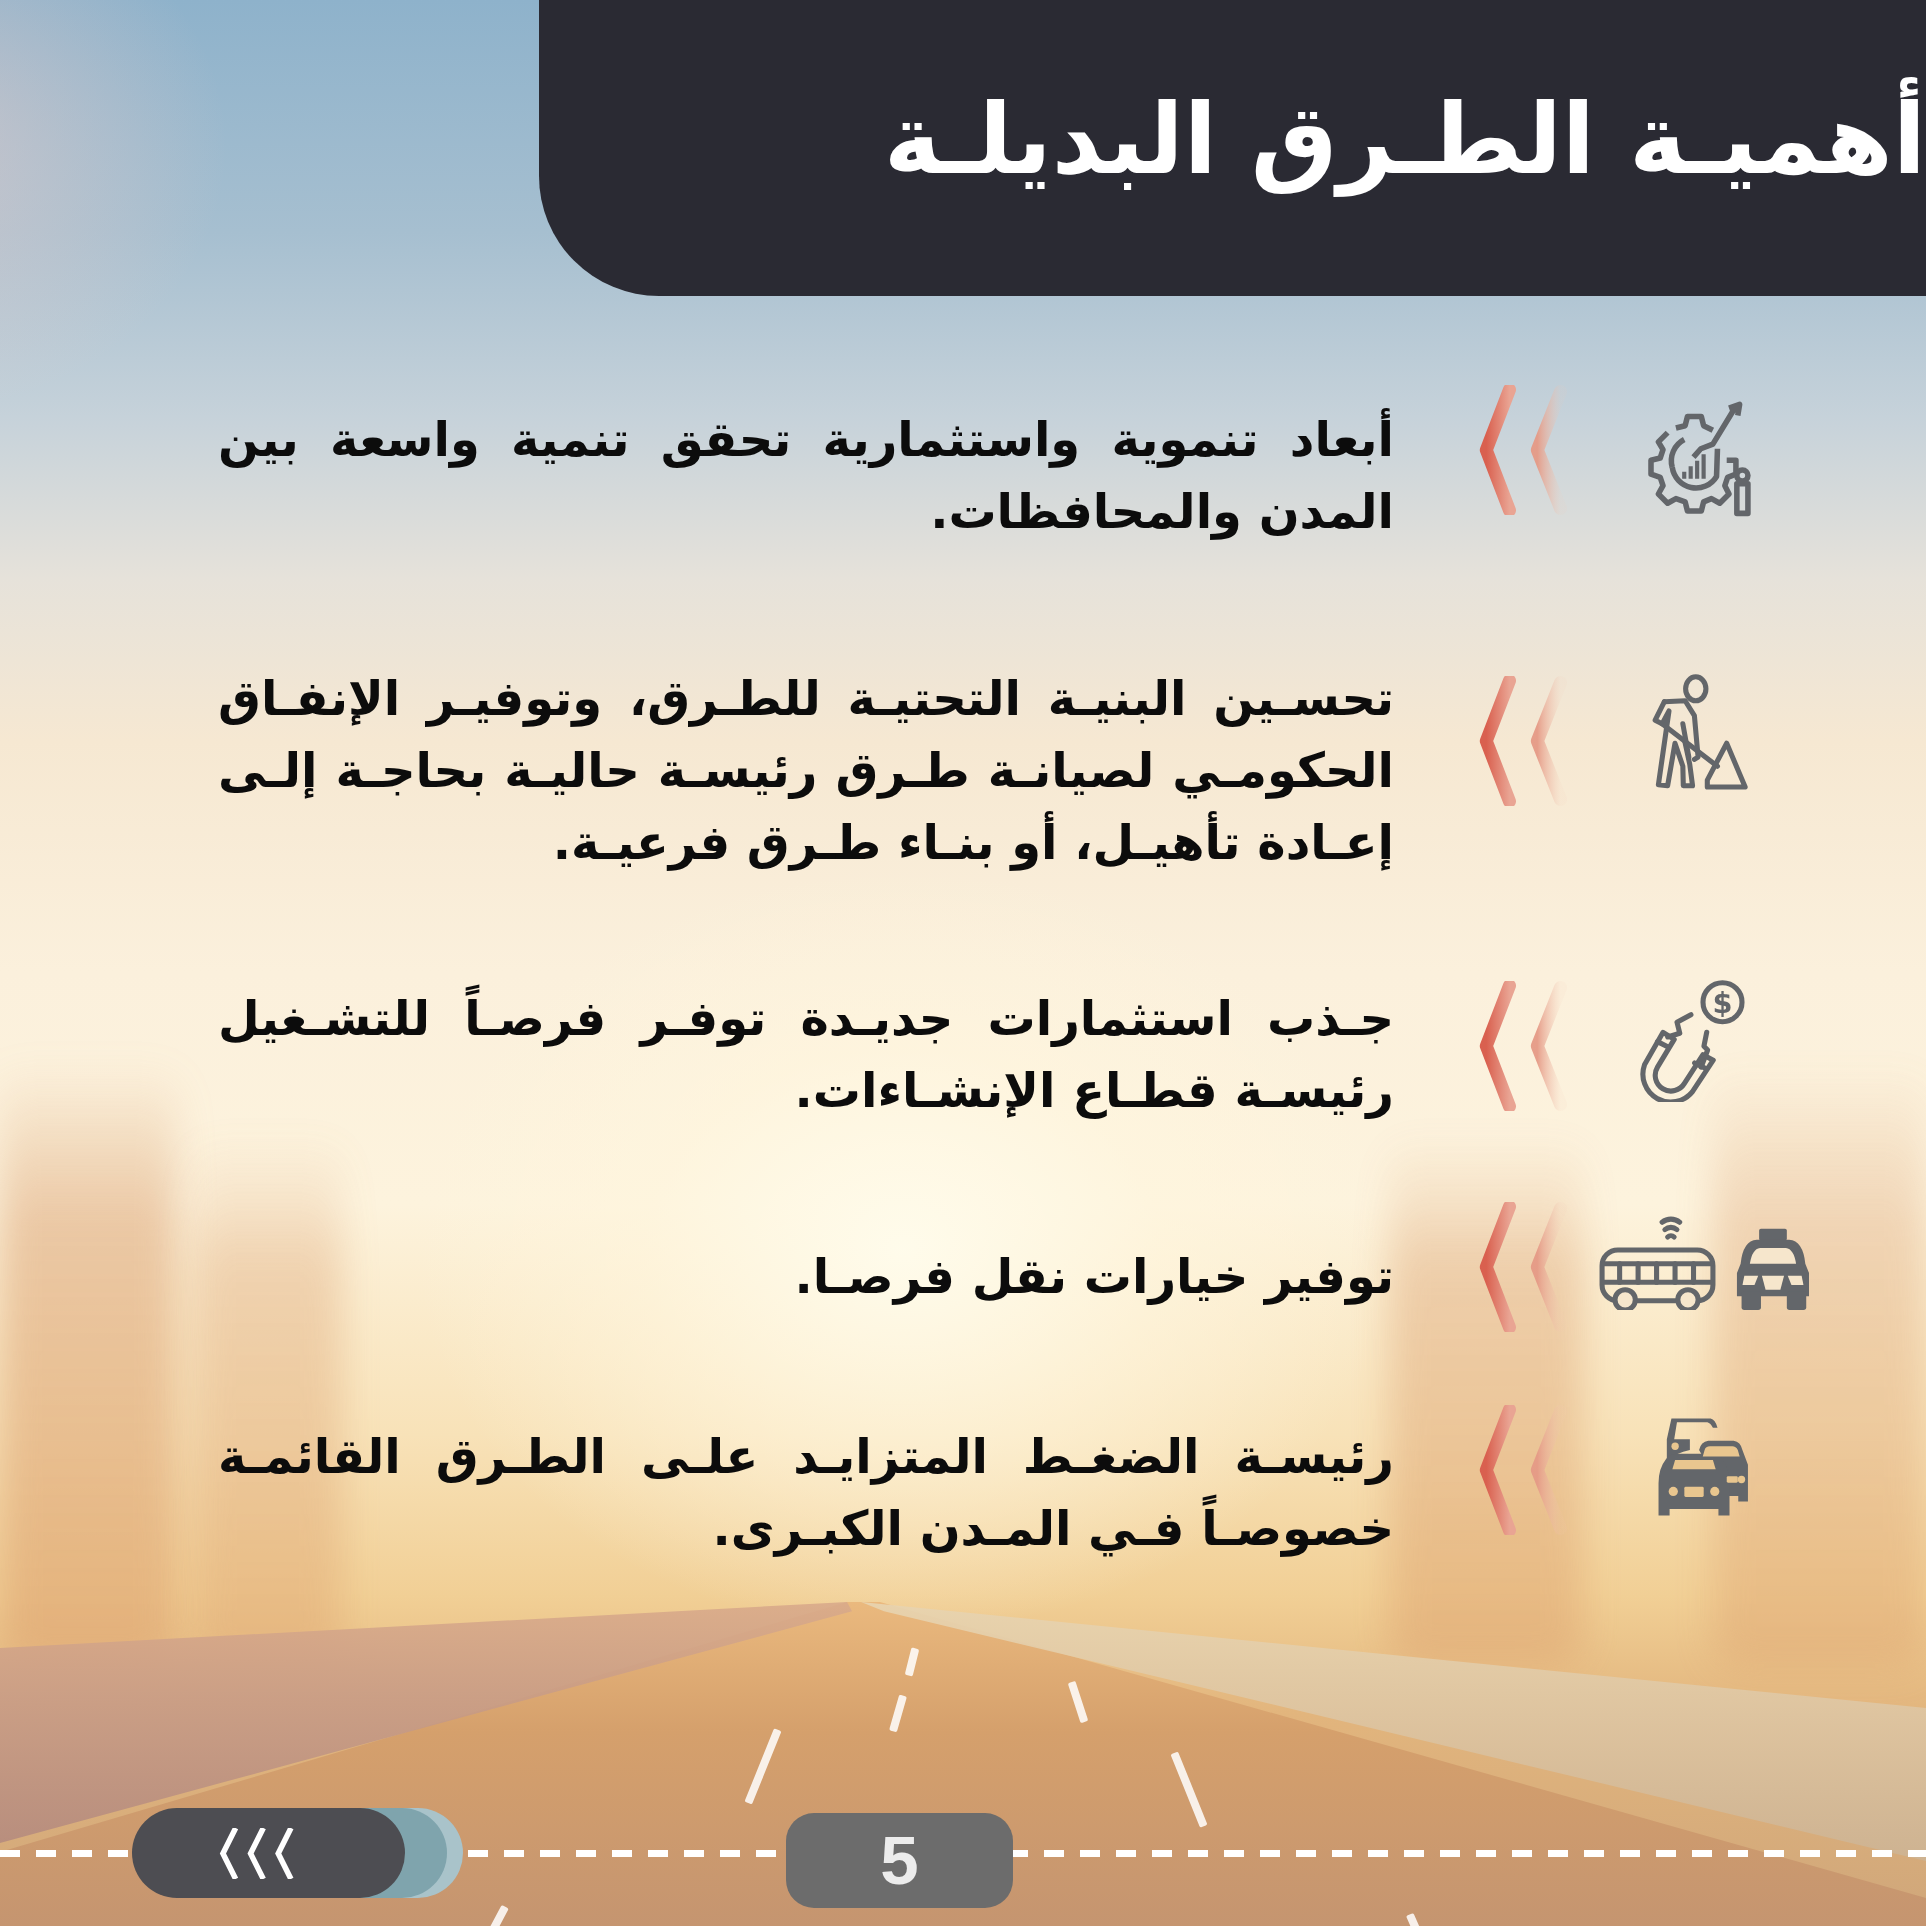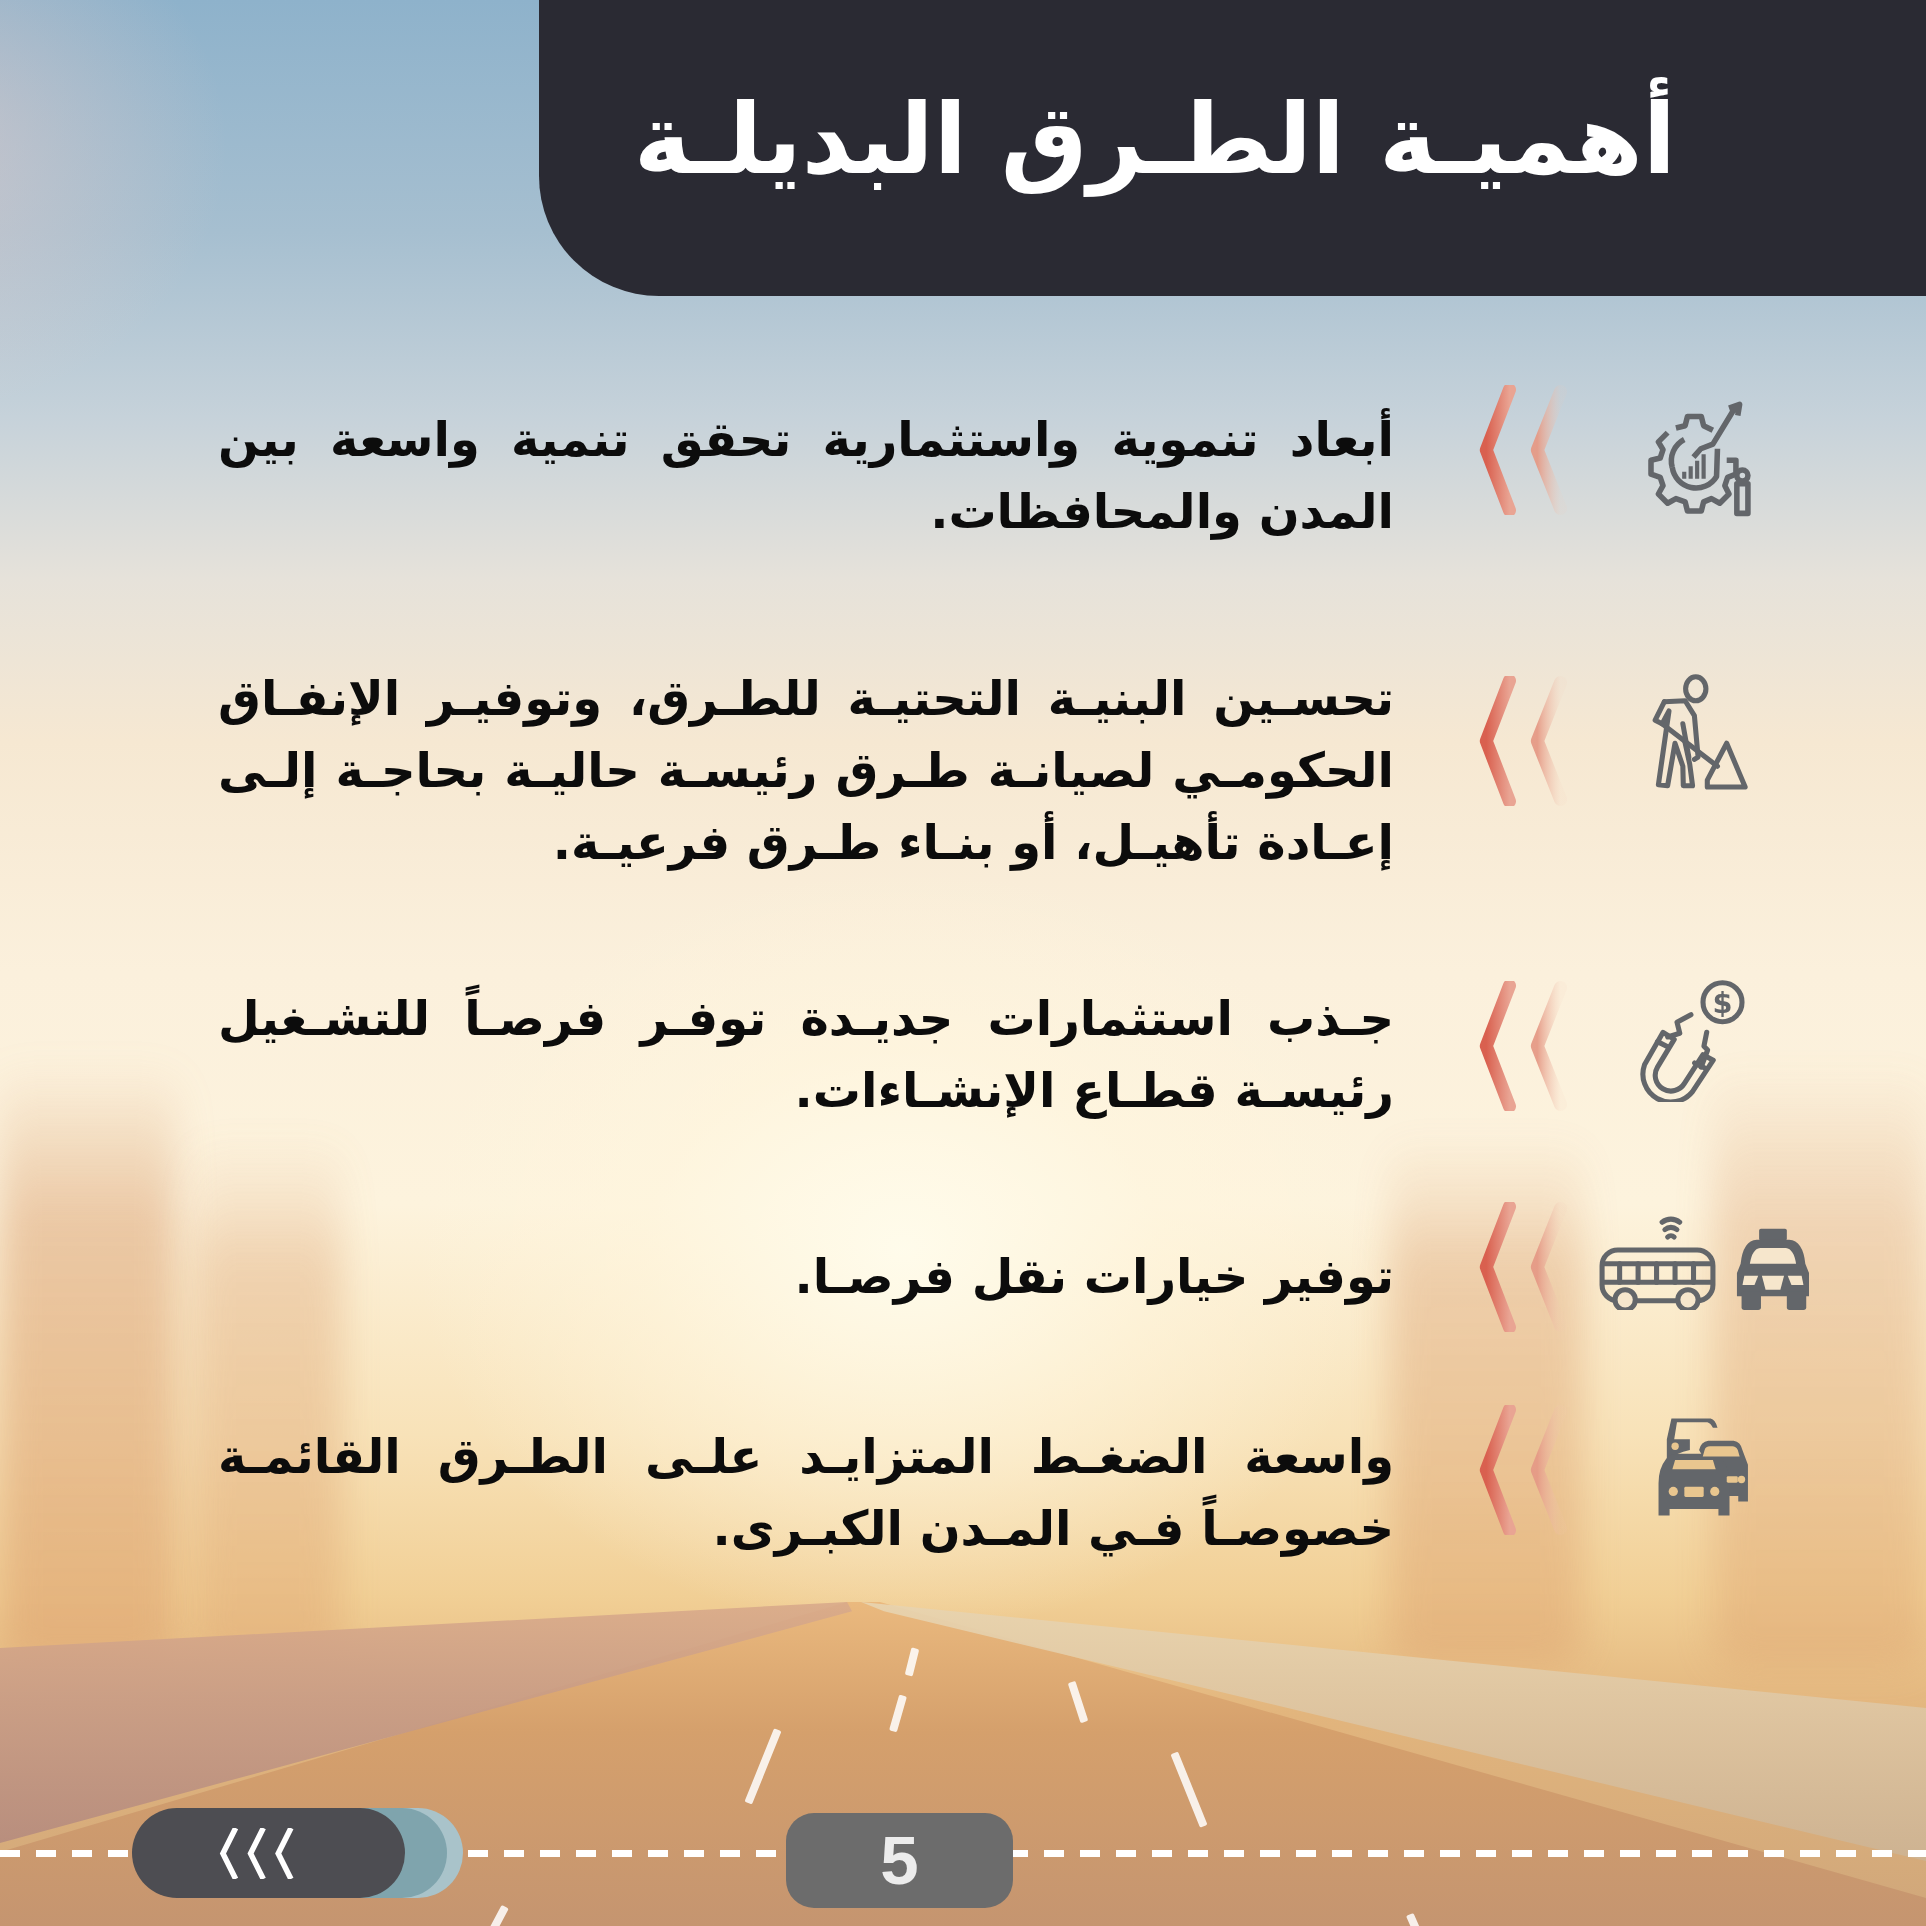--- a/index.html
+++ b/index.html
@@ -60,21 +60,20 @@
     .lane-mark {
       position: absolute; background: rgba(255,255,255,0.85); width: 8.3px; border-radius: 1.9px;
     }
 
     
     .title-bar {
       position: absolute; left: 539px; top: 0; width: 1387px; height: 296px;
       background: #2a2a33;
       border-bottom-left-radius: 120px;
       display: flex; align-items: center; justify-content: flex-end;
-      padding-right: 250px;
     }
     .title-text {
       color: #ffffff; font-weight: bold; font-size: 97px; line-height: 1;
       direction: rtl; letter-spacing: 0.9px;
       font-family: "DejaVu Sans", sans-serif;
       transform: translateY(-9.3px);
     }
 
     
     .item {
@@ -245,21 +244,21 @@
         <path d="M330 110 Q335 78 352 76 H408 Q425 78 430 110 Z"></path>
         <path d="M318 136 H348 L340 156 H314 Z"></path>
         <path d="M442 136 H412 L420 156 H446 Z"></path>
         <path d="M356 136 H404 L396 166 H364 Z"></path>
       </g>
     </svg>
   </div>
 </div>
 
 <div class="item">
-  <p class="item-text" style="top:1405px;">واسعة الضغـط المتزايـد علـى الطـرق القائمـة خصوصـاً فـي المـدن الكبـرى.</p>
+  <p class="item-text" style="top:1405px;">رئيسـة الضغـط المتزايـد علـى الطـرق القائمـة خصوصـاً فـي المـدن الكبـرى.</p>
   <svg class="chevrons" style="top:1405px;" viewBox="0 0 280 280">
     <path d="M70 10 L20 140 L70 270" fill="none" stroke="url(#chev1)" stroke-width="28" stroke-linecap="round" stroke-linejoin="round"></path>
     <path d="M180 14 L130 140 L180 266" fill="none" stroke="url(#chev2)" stroke-width="28" stroke-linecap="round" stroke-linejoin="round"></path>
   </svg>
   <div class="icon-box" style="left:1653px;top:1414px;width:106px;height:106px;">
     <svg viewBox="0 0 230 230">
       <g fill="#63666a">
         <path d="M40 10 H125 Q135 12 140 30 H130 Q125 20 118 18 H52 L46 55 H80 V78 Q50 85 30 100 V55 Z"></path>
         <path d="M100 78 Q104 60 120 58 H175 Q190 60 194 78 L206 110 V190 H185 V178 H156 Z"></path>
         <path d="M12 150 Q12 118 28 98 Q34 88 50 86 H130 Q146 88 150 98 Q166 118 166 150 V220 H142 V206 H36 V220 H12 Z"></path>

